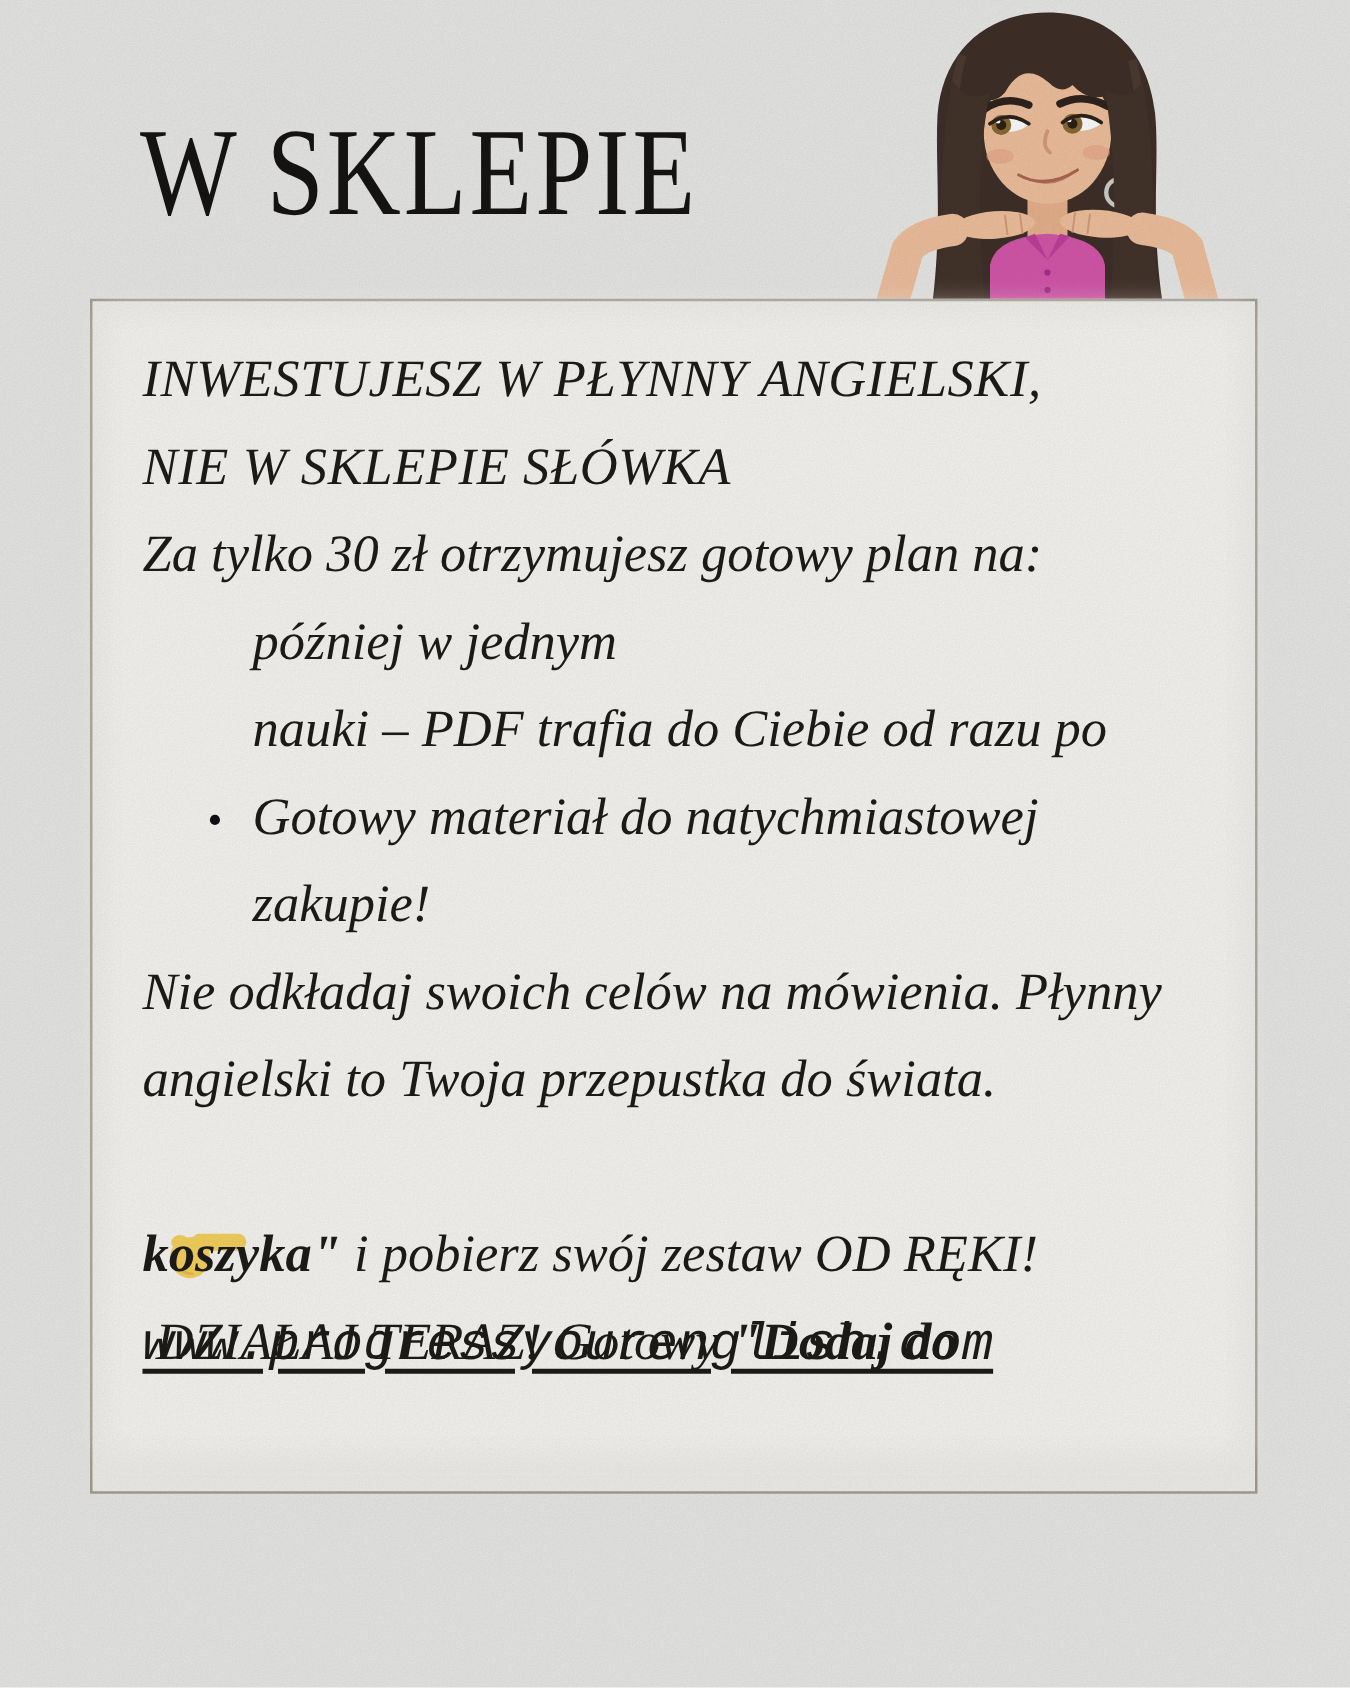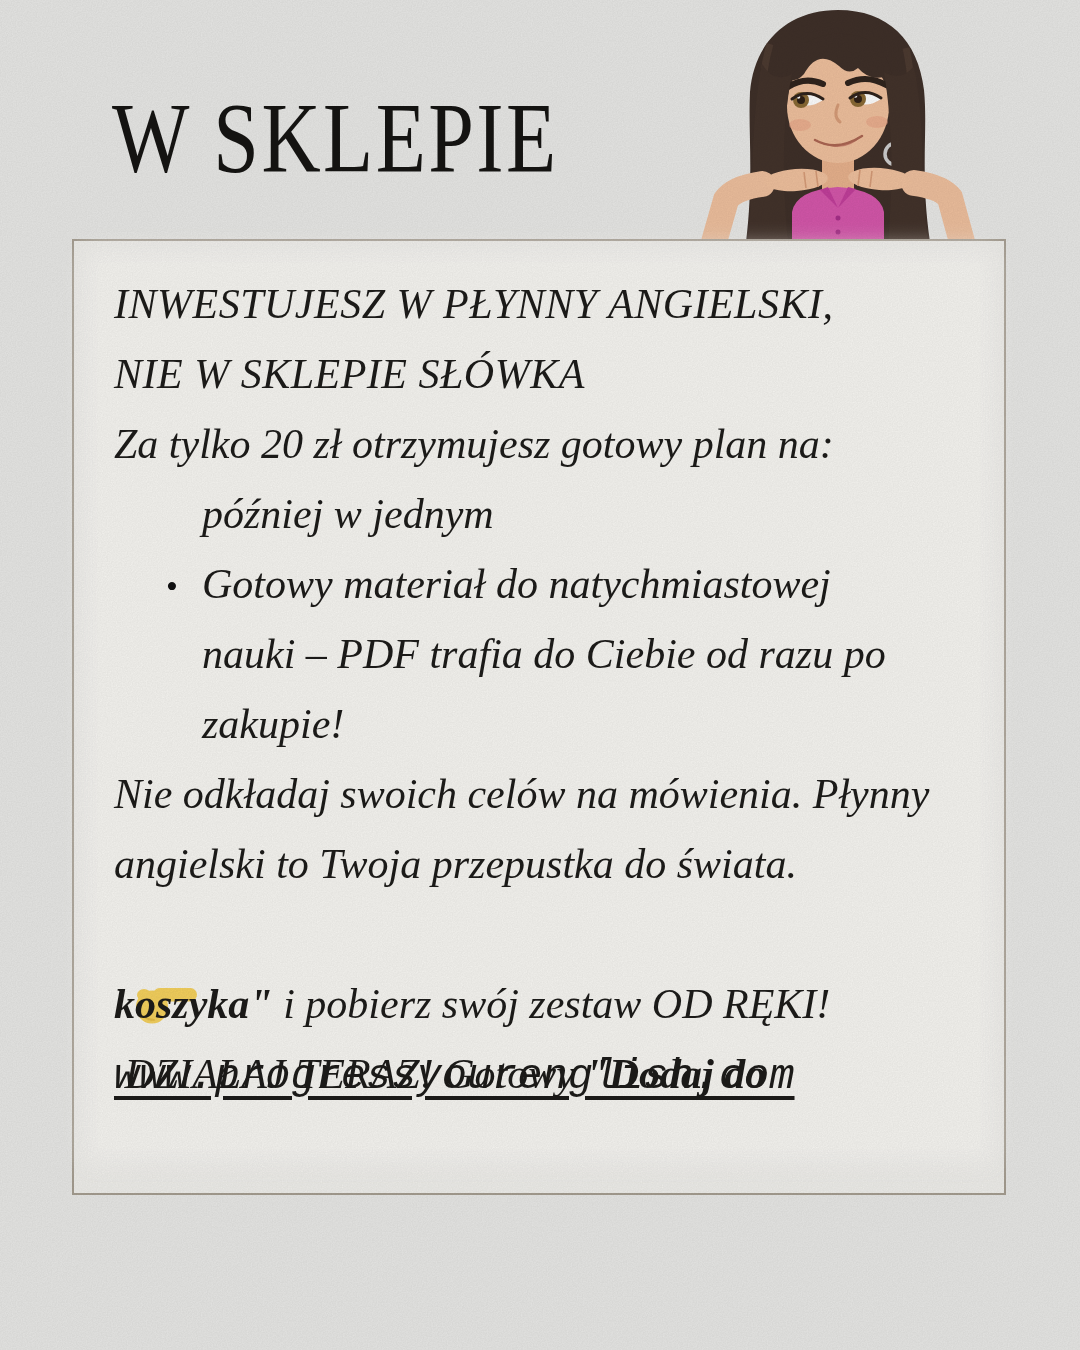--- a/index.html
+++ b/index.html
@@ -113,24 +113,24 @@
     <path d="M104,168 L106,184 M116,167 L118,183" stroke="#d79c78" stroke-width="1.6"></path>
     <path d="M172,167 L170,183 M160,166 L158,182" stroke="#d79c78" stroke-width="1.6"></path>
   </svg>
 </div>
 
 <div class="content-card">
   <div class="card-paper"></div>
   <div class="card-text" id="card-text">
       <div class="ln caps"><span class="seg">INWESTUJESZ W PŁYNNY ANGIELSKI,</span></div>
       <div class="ln caps"><span class="seg">NIE W SKLEPIE SŁÓWKA</span></div>
-      <div class="ln body"><span class="seg">Za tylko 20 zł otrzymujesz gotowy plan na:</span></div>
+      <div class="ln body"><span class="seg">Za tylko 30 zł otrzymujesz gotowy plan na:</span></div>
       <div class="ln cont"><span class="seg">później w jednym</span></div>
+      <div class="ln cont"><span class="seg">nauki – PDF trafia do Ciebie od razu po</span></div>
       <div class="ln bullet"><span class="marker">•</span><span class="seg">Gotowy materiał do natychmiastowej</span></div>
-      <div class="ln cont"><span class="seg">nauki – PDF trafia do Ciebie od razu po</span></div>
       <div class="ln cont"><span class="seg">zakupie!</span></div>
       <div class="ln body"><span class="seg">Nie odkładaj swoich celów na mówienia. Płynny</span></div>
       <div class="ln body"><span class="seg">angielski to Twoja przepustka do świata.</span></div>
       <div class="ln body">
   <svg class="hand-icon-svg" viewBox="0 0 64 46">
     <ellipse cx="17" cy="27" rx="16" ry="16.5" fill="#f6d25e"></ellipse>
     <ellipse cx="9" cy="15" rx="7" ry="6" fill="#f6d25e"></ellipse>
     <rect x="18" y="8" width="44" height="13.5" rx="6.7" fill="#f6d25e"></rect>
     <path d="M8,36 q5,4 11,4" stroke="#e6bd48" stroke-width="2" fill="none" stroke-linecap="round"></path>
   </svg>

